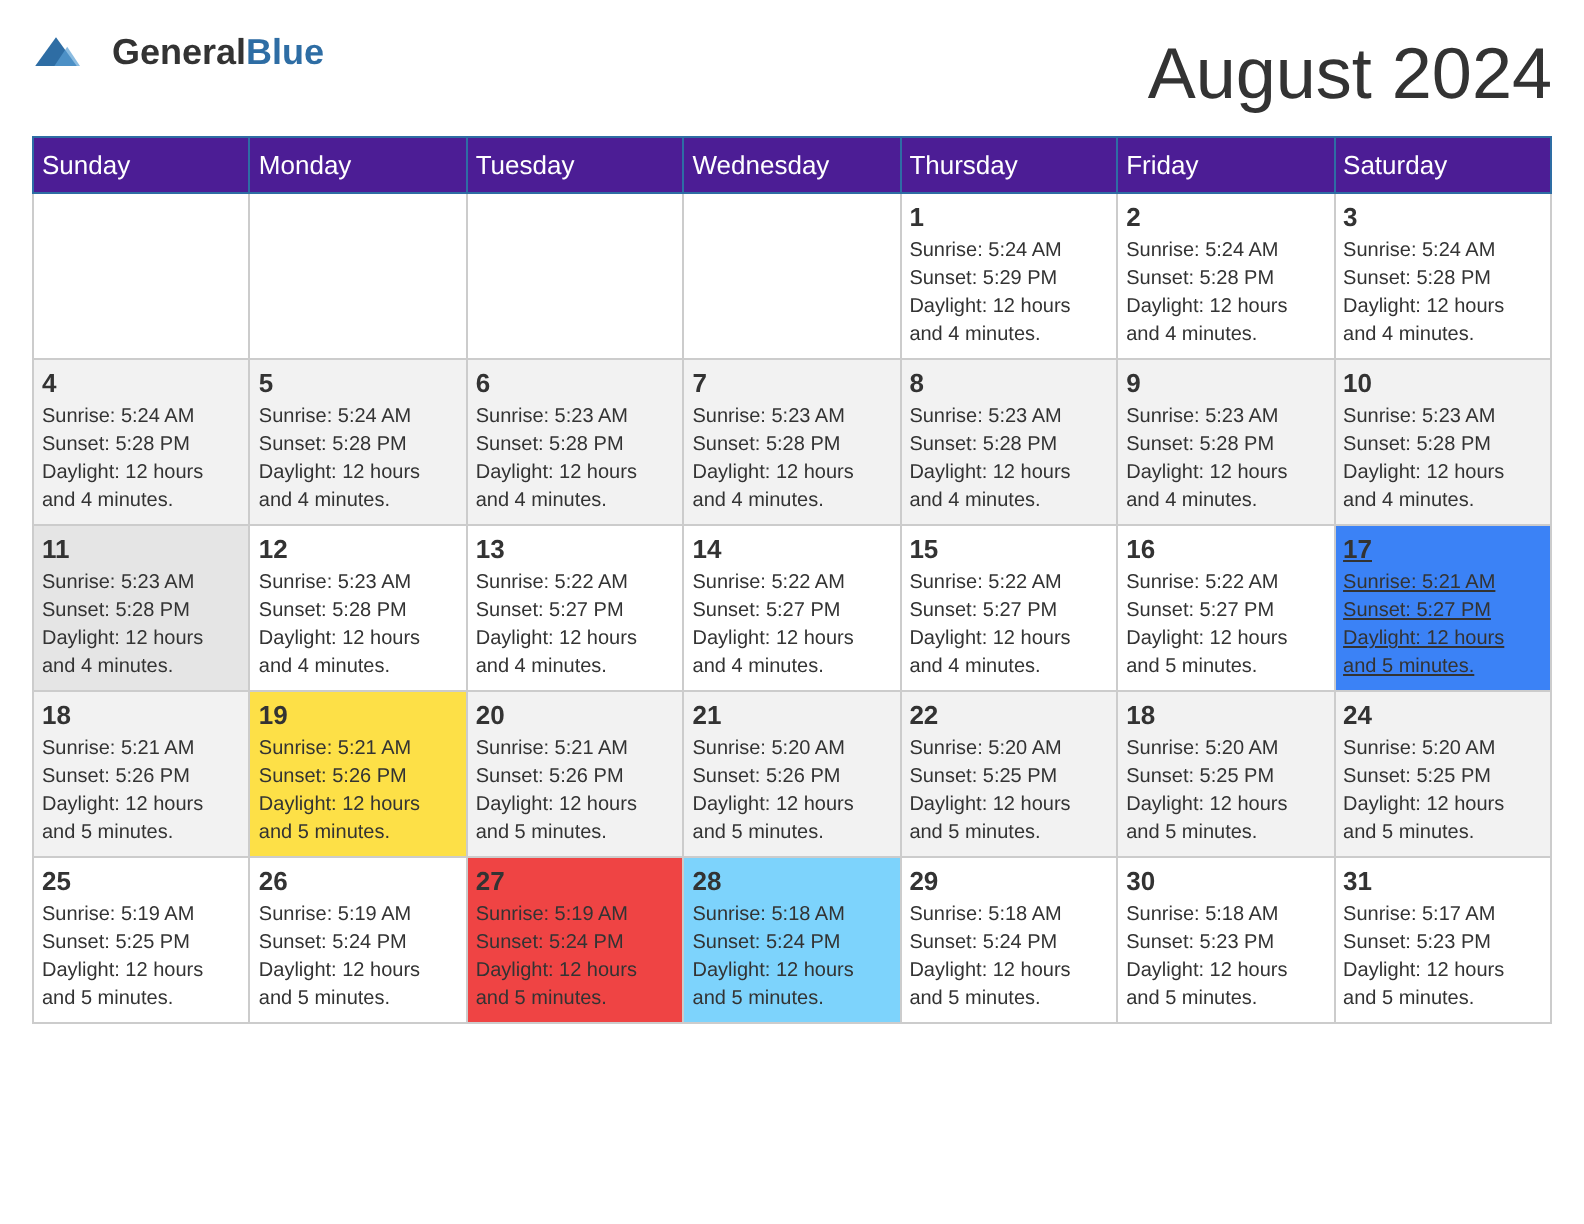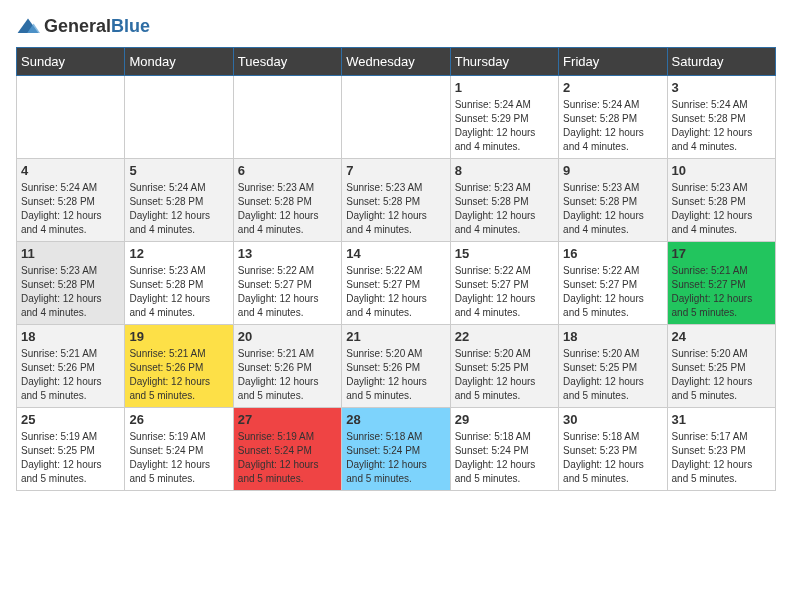--- a/index.html
+++ b/index.html
@@ -12,21 +12,21 @@
     }
     .header-area {
       display: flex;
       justify-content: space-between;
       align-items: flex-start;
       margin-bottom: 10px;
     }
     .logo {
       display: flex;
       align-items: center;
-      gap: 4px;
+      gap: 16px;
     }
     .logo-icon {
       width: 24px;
       height: 20px;
     }
     .title-area {
       text-align: right;
     }
     .month-title {
       font-size: 36px;
@@ -35,21 +35,21 @@
     }
     .location-title {
       font-size: 16px;
       color: #333;
     }
     table {
       width: 100%;
       border-collapse: collapse;
     }
     th {
-      background-color: #404040;
+      background-color: #4c1d95;
       color: #fff;
       font-size: 13px;
       font-weight: normal;
       padding: 6px 4px;
       text-align: left;
       border: 1px solid #2e6da4;
     }
     td {
       border: 1px solid #ccc;
       vertical-align: top;
@@ -96,20 +96,21 @@
   <div class="logo">
     <svg class="logo-icon" viewBox="0 0 30 25" xmlns="http://www.w3.org/2000/svg">
       <polygon points="15,2 28,20 2,20" fill="#2e6da4"></polygon>
       <polygon points="22,8 30,20 14,20" fill="#5a9fd4" opacity="0.7"></polygon>
     </svg>
     <span>
       <span style="color:#333; font-size:18px; font-weight:bold;">General</span><span style="color:#2e6da4; font-size:18px; font-weight:bold;">Blue</span>
     </span>
   </div>
   <div class="title-area">
+    <div class="month-title">August 2024</div>
   </div>
 </div>
 
 <table>
   <thead>
     <tr>
     <th>Sunday</th>
         <th>Monday</th>
         <th>Tuesday</th>
         <th>Wednesday</th>
@@ -185,21 +186,21 @@
           <div class="day-info">Sunrise: 5:22 AM<br>Sunset: 5:27 PM<br>Daylight: 12 hours and 4 minutes.</div>
         </td>
         <td class="has-data" style="background-color: rgb(255, 255, 255);">
           <div class="day-number">15</div>
           <div class="day-info">Sunrise: 5:22 AM<br>Sunset: 5:27 PM<br>Daylight: 12 hours and 4 minutes.</div>
         </td>
         <td class="has-data" style="background-color: rgb(255, 255, 255);">
           <div class="day-number">16</div>
           <div class="day-info">Sunrise: 5:22 AM<br>Sunset: 5:27 PM<br>Daylight: 12 hours and 5 minutes.</div>
         </td>
-        <td class="has-data" style="background-color: #22c55e;">
+        <td class="has-data" style="background-color: #3b82f6; text-decoration: underline;">
           <div class="day-number">17</div>
           <div class="day-info">Sunrise: 5:21 AM<br>Sunset: 5:27 PM<br>Daylight: 12 hours and 5 minutes.</div>
         </td>
       </tr>
       <tr>
         <td class="has-data" style="background-color: rgb(242, 242, 242);">
           <div class="day-number">18</div>
           <div class="day-info">Sunrise: 5:21 AM<br>Sunset: 5:26 PM<br>Daylight: 12 hours and 5 minutes.</div>
         </td>
         <td class="has-data" style="background-color: #fde047; margin-left: 12px;">

